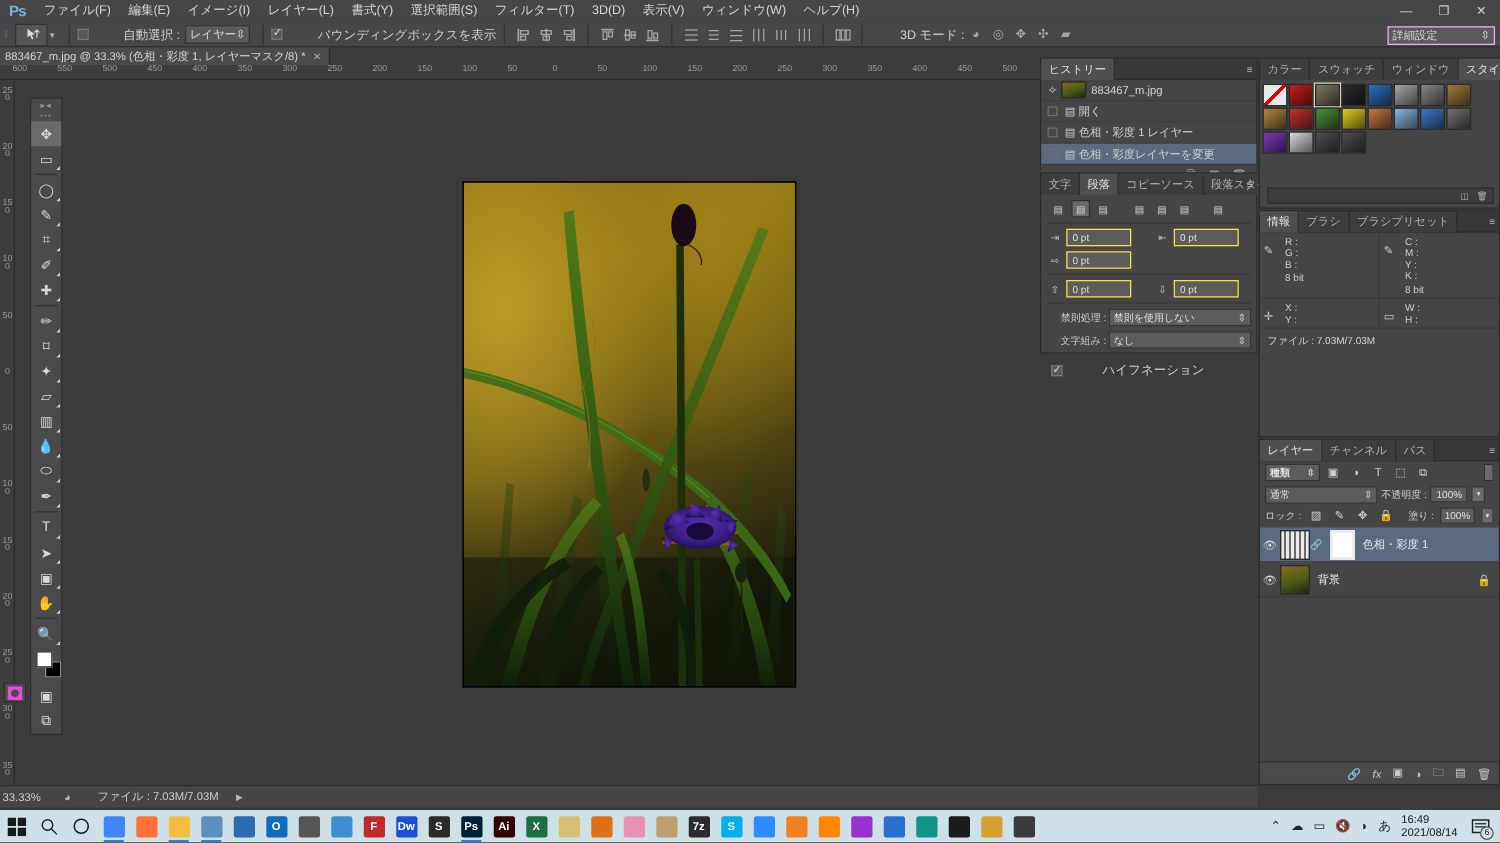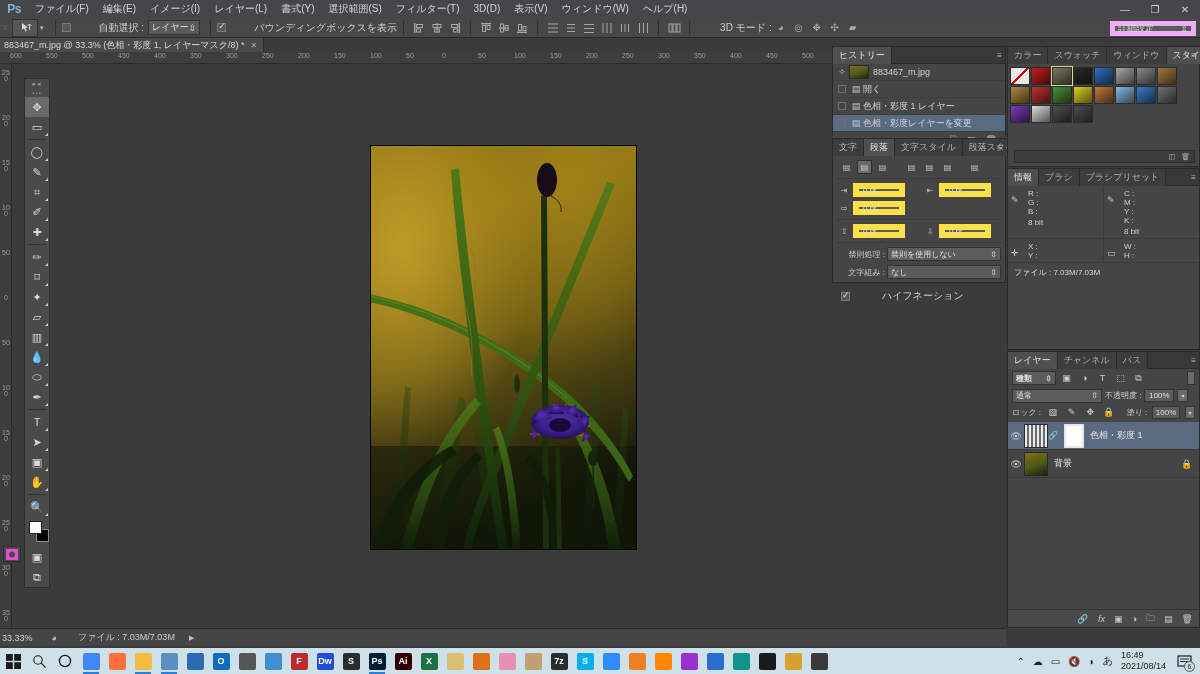--- a/index.html
+++ b/index.html
@@ -30,21 +30,21 @@
   .opt-chk { width:9px; height:9px; border:1px solid #777; background:#585858; display:inline-block;
     position:relative; margin-right:4px; vertical-align:-1px; }
   .opt-chk.on:after { content:"✓"; position:absolute; left:0px; top:-3px; font-size:9px; color:#ddd; }
   .opt-label { font-size:10px; color:#cfcfcf; white-space:nowrap;margin-left:24px; }
   .opt-select { background:#5a5a5a; border:1px solid #333; height:15px; min-width:52px;
     display:flex; align-items:center; justify-content:space-between; padding:0 3px;
     font-size:9px; color:#ddd; margin:0 4px; }
   .opt-icon { width:16px; height:16px; display:flex; align-items:center; justify-content:center;
     margin:0 1px; opacity:.75; }
   .adv-select { position:absolute; right:4px; top:21px; width:86px; height:15px; background:#5a5a5a;
-    border:5px solid #f0abfc; display:flex; align-items:center; justify-content:space-between;
+    border:1px solid #f0abfc; display:flex; align-items:center; justify-content:space-between;
     padding:0 3px; font-size:9px; color:#ddd; }
 
   
   .doctabbar { position:absolute; left:0; top:38px; width:1006px; height:14px; background:#3b3b3b; }
   .doctab { display:inline-flex; align-items:center; height:14px; background:#4a4a4a;
     padding:0 6px 0 4px; font-size:9px; color:#d6d6d6; border-right:1px solid #2d2d2d; }
   .doctab .x { margin-left:6px; font-size:8px; color:#aaa; }
 
   
   .ruler-h { position:absolute; left:0; top:52px; width:1006px; height:12px;
@@ -119,21 +119,21 @@
   .hist-foot span { font-size:9px; color:#c0c0c0; }
 
   
   #para { left:832px; top:138px; width:174px; height:145px; }
   .pa-align { display:flex; align-items:center; padding:4px 4px 2px 6px; gap:3px; }
   .pa-btn { width:15px; height:14px; display:flex; align-items:center; justify-content:center;
     font-size:8px; color:#d0d0d0; }
   .pa-btn.on { background:#6a6a6a; border:1px solid #2e2e2e; }
   .pa-row { display:flex; align-items:center; height:18px; padding:0 4px; gap:2px; }
   .pa-ico { width:14px; text-align:center; font-size:8px; color:#c4c4c4; }
-  .pa-in { width:52px; height:14px; background:#5c5c5c; border:6px solid #fde047;
+  .pa-in { width:52px; height:14px; background:#5c5c5c; border:1px solid #fde047;
     font-size:8px; color:#e0e0e0; display:flex; align-items:center; padding-left:4px; }
   .pa-lbl { font-size:8px; color:#cdcdcd; width:48px; text-align:right; }
   .pa-sel { flex:1; height:14px; background:#5c5c5c; border:1px solid #333; font-size:8px;
     color:#e0e0e0; display:flex; align-items:center; justify-content:space-between; padding:0 3px; }
   .pa-chkrow { display:flex; align-items:center; padding:3px 0 0 8px; gap:4px; }
   .pa-hr { height:1px; background:#3a3a3a; margin:2px 4px; }
 
   
   #styles { left:1007px; top:46px; width:193px; height:121px; }
   .sw-grid { display:flex; flex-wrap:wrap; padding:3px 2px; gap:1px; }
@@ -592,21 +592,21 @@
     <span>⎘</span>
     <span>▣</span>
     <span>🗑</span>
   </div>
 </div>
 
 <div class="panel" id="para">
   <div class="panel-tabs">
     <div class="ptab">文字</div>
     <div class="ptab active">段落</div>
-    <div class="ptab">文字スタイル</div>
+    <div class="ptab">コピーソース</div>
     <div class="ptab">段落スタイル</div>
     <div class="pmenu">≡</div>
   </div>
   <div class="pa-align">
     <div class="pa-btn">▤</div>
     <div class="pa-btn on">▤</div>
     <div class="pa-btn">▤</div>
     <div style="width:8px"></div>
     <div class="pa-btn">▤</div>
     <div class="pa-btn">▤</div>

